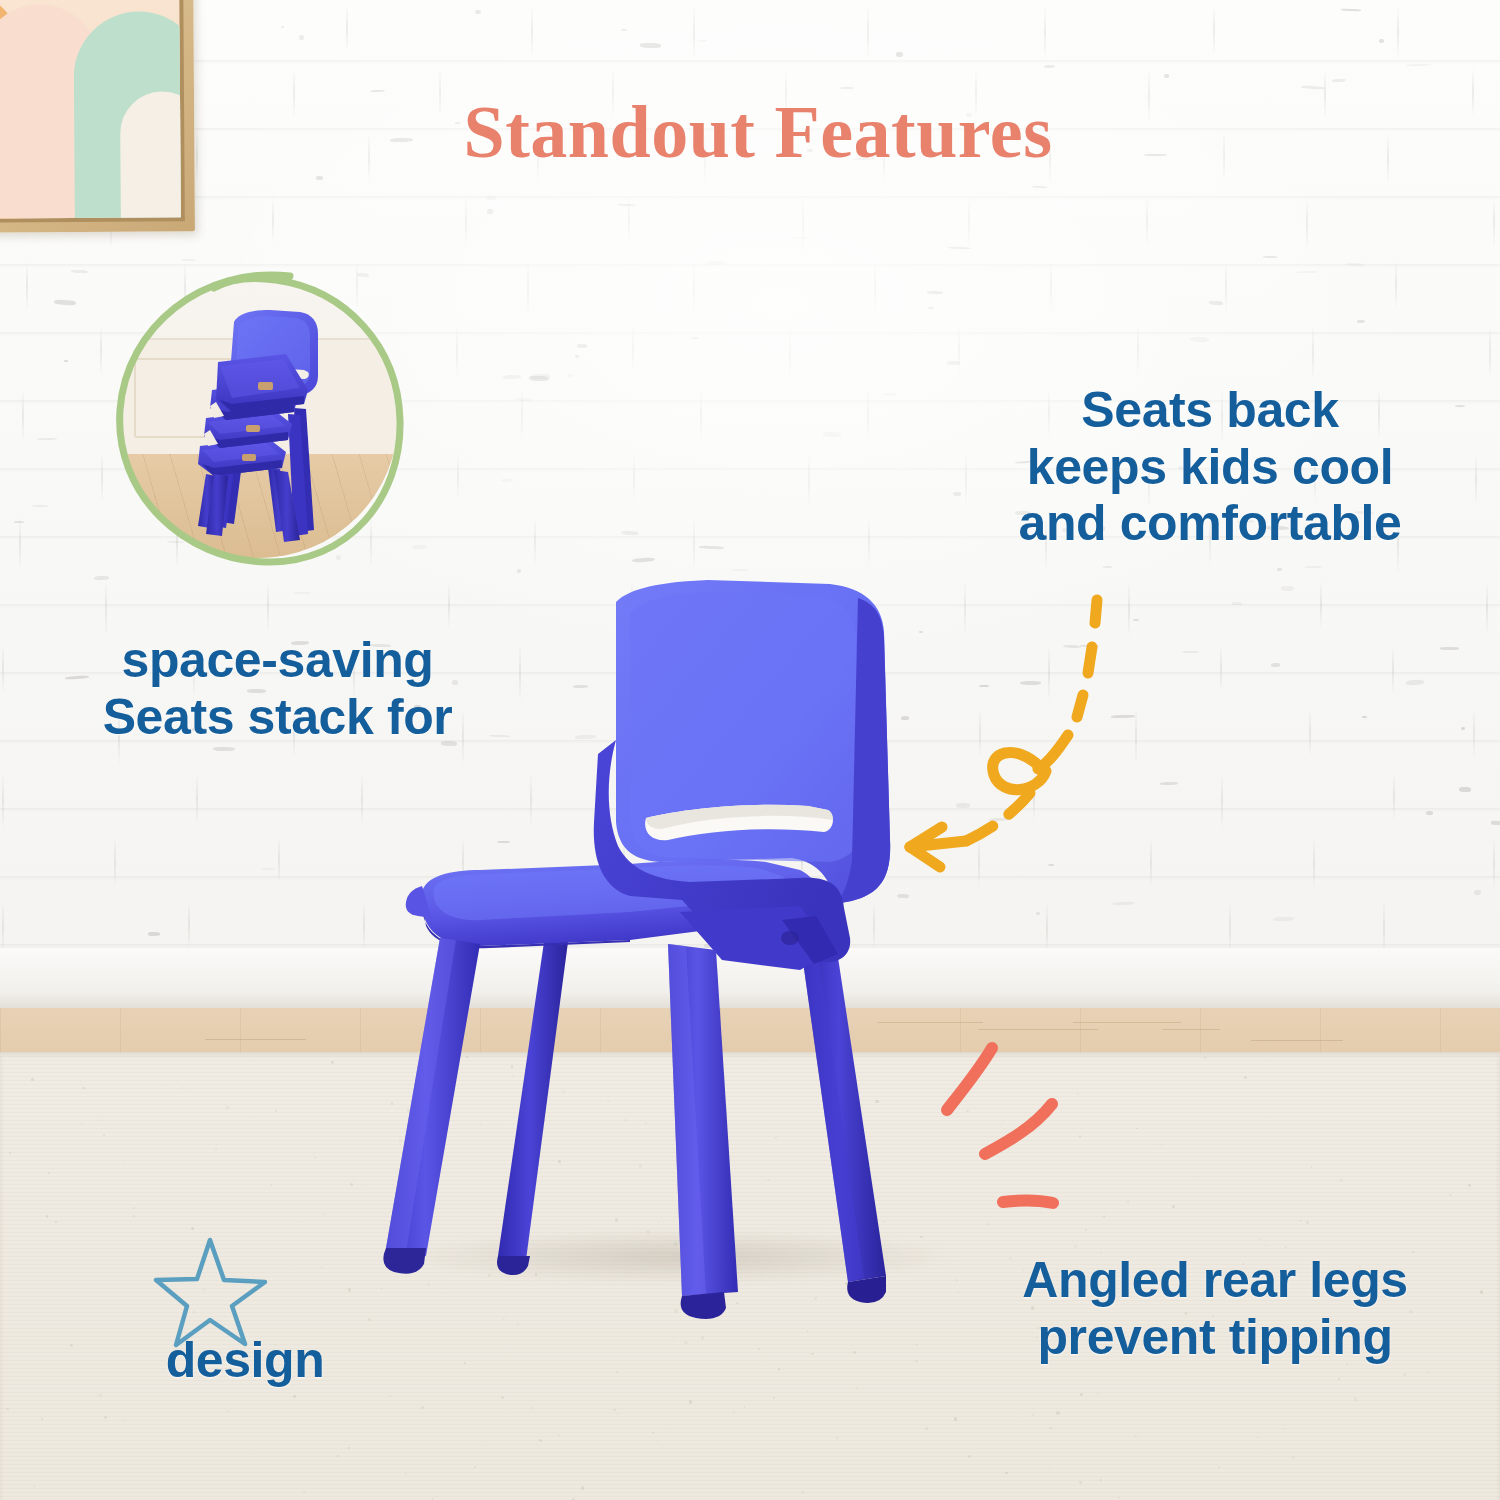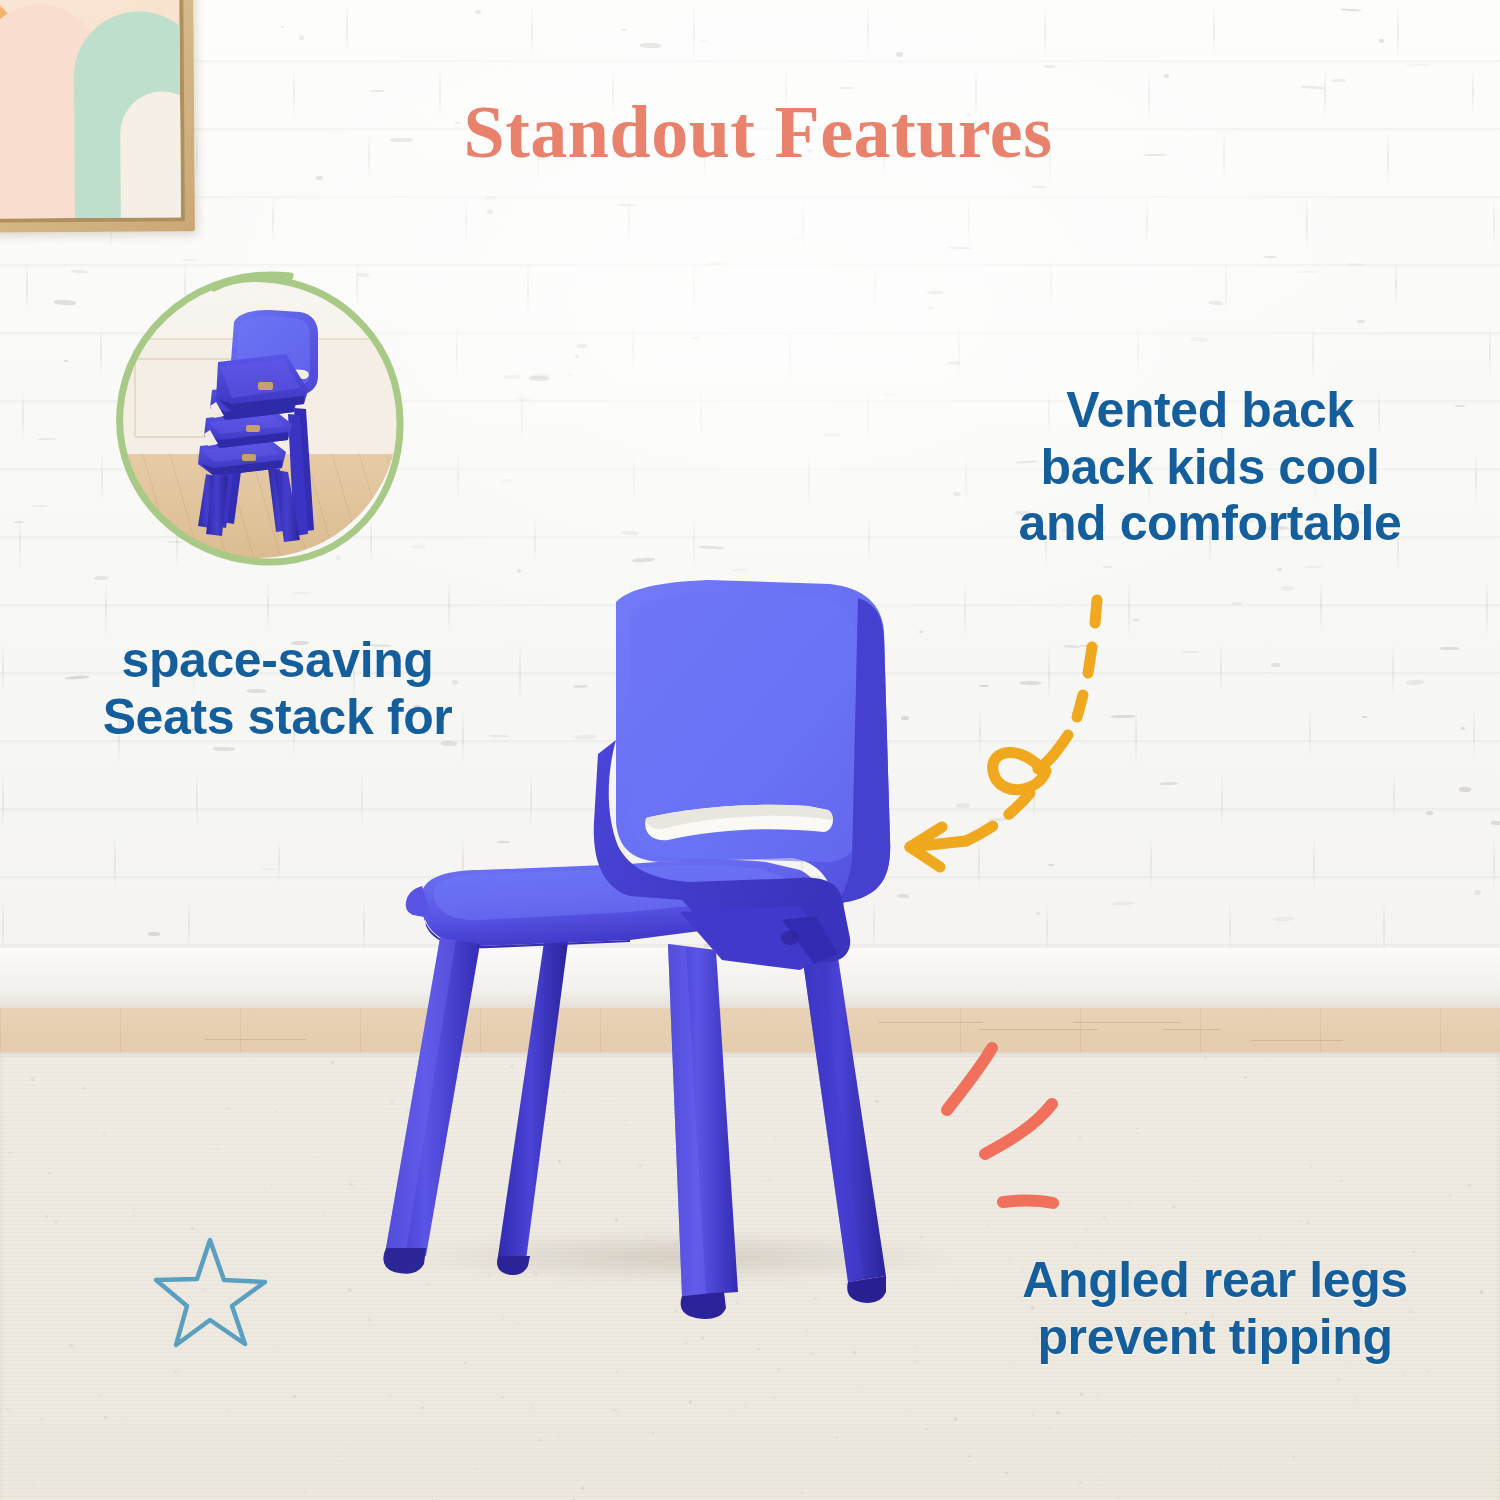--- a/index.html
+++ b/index.html
@@ -1056,28 +1056,29 @@
       <path d="M182 8
                C 96 -2, 18 58, 12 142
                C 6 226, 76 292, 158 294
                C 240 296, 294 230, 292 152
                C 290 78, 238 22, 168 12
                C 140 8, 120 12, 106 20" fill="none" stroke="#a9c987" stroke-width="7" stroke-linecap="round"></path>
     </svg>
   </div>
 
   <div class="callout" id="callout-vented">
-      <div>Vented back</div>
-      <div>back kids cool</div>
+      <div>Seats back</div>
+      <div>keeps kids cool</div>
       <div>and comfortable</div>
     </div>
   <div class="callout" id="callout-stack">
       <div>space-saving</div>
       <div>Seats stack for</div>
     </div>
   <div class="callout" id="callout-onepiece">
+      <div>design</div>
     </div>
   <div class="callout" id="callout-angled">
       <div>Angled rear legs</div>
       <div>prevent tipping</div>
     </div>
 
 </div>
 
 </body></html>

